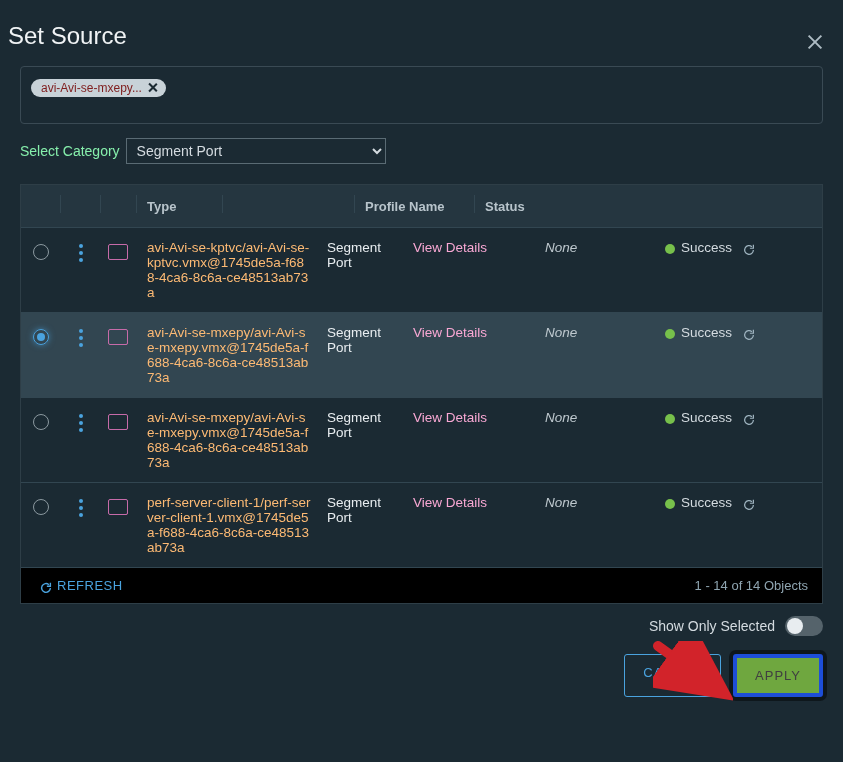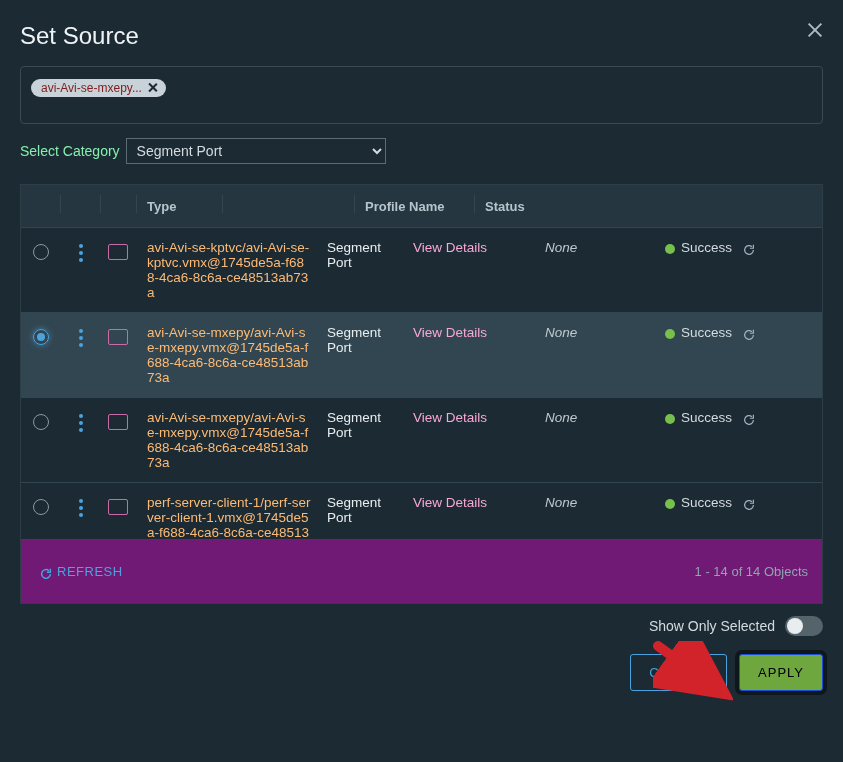--- a/index.html
+++ b/index.html
@@ -16,22 +16,22 @@
   }
   .modal {
     width: 843px;
     height: 762px;
     background: #1b2a33;
     position: relative;
   }
   .header {
     display: flex;
     justify-content: space-between;
-    align-items: flex-start;
-    padding: 22px 20px 16px 20px;
+    align-items: flex-end;
+    padding: 22px 20px 16px 8px;
   }
   .title {
     font-size: 24px;
     font-weight: 400;
     color: #f0f3f5;
   }
   .close-x {
     width: 16px;
     height: 16px;
     position: relative;
@@ -164,22 +164,22 @@
   }
   .res-icon::before { content:""; position:absolute; left:-3px; top:-3px; width:18px; height:14px; border:1.5px solid #c76ba9; border-radius:2px; background:#1b2a33;}
   .row.selected .res-icon::before { background:#324651; }
   .stat-dot { width:10px; height:10px; border-radius:50%; background:#77c04b; display:inline-block; margin-top:4px;}
   .refresh-arrow {
     width:12px; height:12px; display:inline-block; position:relative; margin-left:4px; margin-top:3px;
   }
   .refresh-arrow svg { width:14px; height:14px; display:block;}
   .tfoot {
     display:flex; justify-content:space-between; align-items:flex-start;
-    background:#701a75; border-top:1px solid #324651;
-    padding:24px 14px; font-size:13px;
+    background:#000000; border-top:1px solid #324651;
+    padding:10px 14px; font-size:13px;
     color:#8fa5b1;
   }
   .refresh { color:#4aa3df; display:flex; align-items:center; gap:6px; cursor:pointer; letter-spacing:.5px;}
 
   .show-only {
     display:flex; justify-content:flex-end; align-items:center;
     margin: 12px 20px 18px 20px; gap:10px; font-size:14px; color:#d4dbe0;
   }
   .toggle {
     width:38px; height:20px; background:#55636b; border-radius:10px; position:relative; cursor:pointer;
@@ -188,21 +188,21 @@
 
   .footer {
     display:flex; justify-content:flex-end; gap:12px;
     padding:0 20px 18px 20px;
   }
   .btn {
     padding:10px 18px; font-size:13px; letter-spacing:1px; cursor:pointer;
     border-radius:3px; font-weight:500;
   }
   .btn-cancel { border:1px solid #4aa3df; color:#4aa3df; background:transparent;}
-  .btn-apply  { background:#6fa73f; color:#000000; border:1px solid #1d4ed8;
+  .btn-apply  { background:#6fa73f; color:#404040; border:4px solid #1d4ed8;
     box-shadow: 0 0 0 4px rgba(0,0,0,.45);
   }
 
   .annot-arrow {
     position:absolute;
     right: 110px;
     bottom: 58px;
     pointer-events:none;
   }
   .annot-arrow svg { width:80px; height:60px; }

